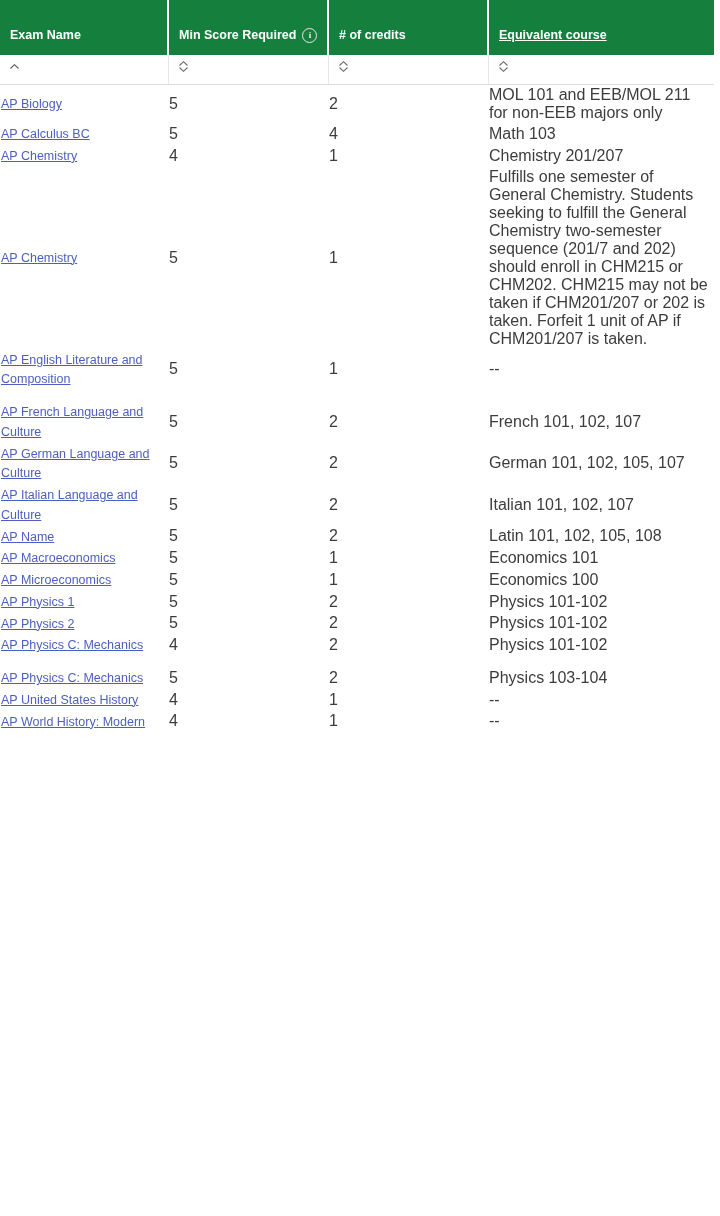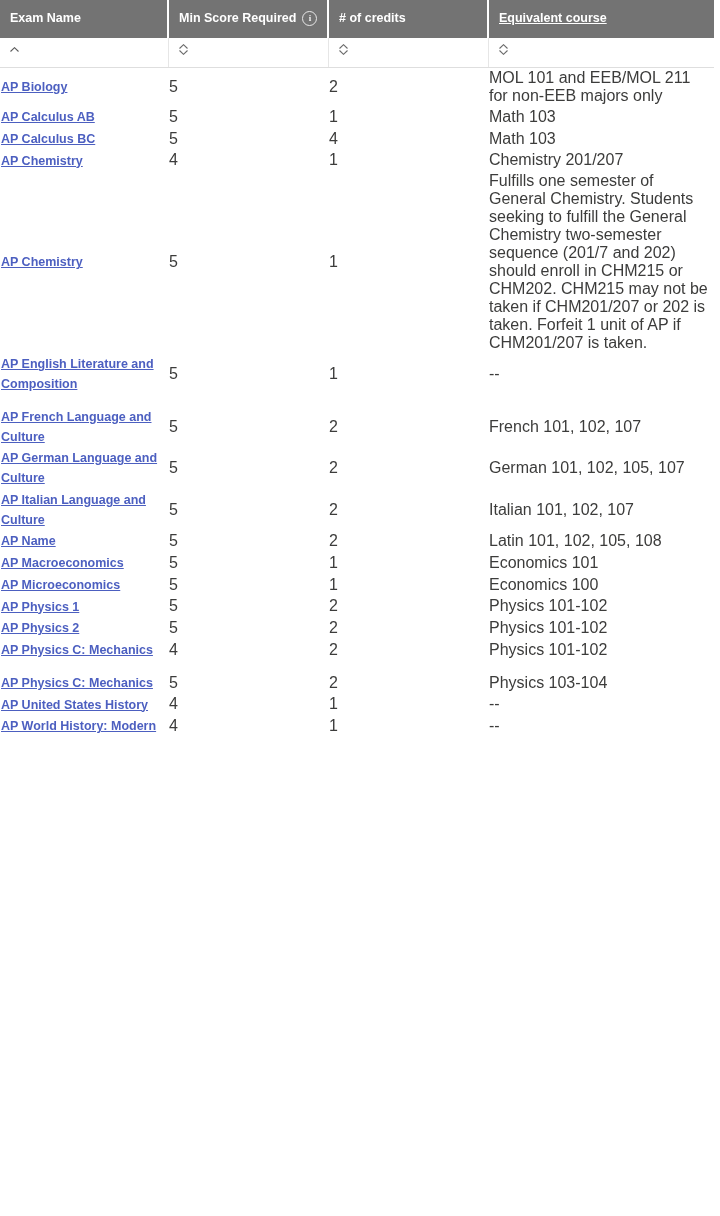--- a/index.html
+++ b/index.html
@@ -22,26 +22,26 @@
   }
 
   table.ap-table {
     width: 714px;
     border-collapse: collapse;
     table-layout: fixed;
   }
 
   
   thead th {
-    background: #737373;
+    background: #15803d;
     color: #ffffff;
     font-size: 12.5px;
     font-weight: bold;
     text-align: left;
-    padding: 11px 10px 12px 10px;
+    padding: 28px 10px 12px 10px;
     vertical-align: middle;
     border-right: 2px solid #ffffff;
     line-height: 1.2;
     white-space: nowrap;
   }
   thead th:last-child { border-right: none; text-decoration: underline; }
 
   .th-inner {
     display: flex;
     align-items: center;
@@ -89,21 +89,21 @@
     height: 5px;
   }
   .sort-icon .chev svg { display: block; }
   .sort-icon .up   { top: 1px; }
   .sort-icon .down { top: 7px; }
   .sort-icon.single .up { top: 4px; }
 
   td.cell-exam a {
     color: #4c5fc0;
     text-decoration: underline;
-    font-weight: bold;
+    font-weight: normal;
     font-size: 12.5px;
     line-height: 1.5;
     cursor: pointer;
   }
 
   
   tr.gap-row td {
     border: none !important;
     background: #ffffff;
     padding: 0 !important;
@@ -211,26 +211,20 @@
     </tbody>
 
     <tbody id="row-container">
         <tr class="data-row">
           <td class="cell-exam"><a>AP Biology</a></td>
           <td>5</td>
           <td>2</td>
           <td>MOL 101 and EEB/MOL 211 for non-EEB majors only</td>
         </tr>
         <tr class="data-row">
-          <td class="cell-exam"><a>AP Calculus AB</a></td>
-          <td>5</td>
-          <td>1</td>
-          <td>Math 103</td>
-        </tr>
-        <tr class="data-row">
           <td class="cell-exam"><a>AP Calculus BC</a></td>
           <td>5</td>
           <td>4</td>
           <td>Math 103</td>
         </tr>
         <tr class="data-row">
           <td class="cell-exam"><a>AP Chemistry</a></td>
           <td>4</td>
           <td>1</td>
           <td>Chemistry 201/207</td>

